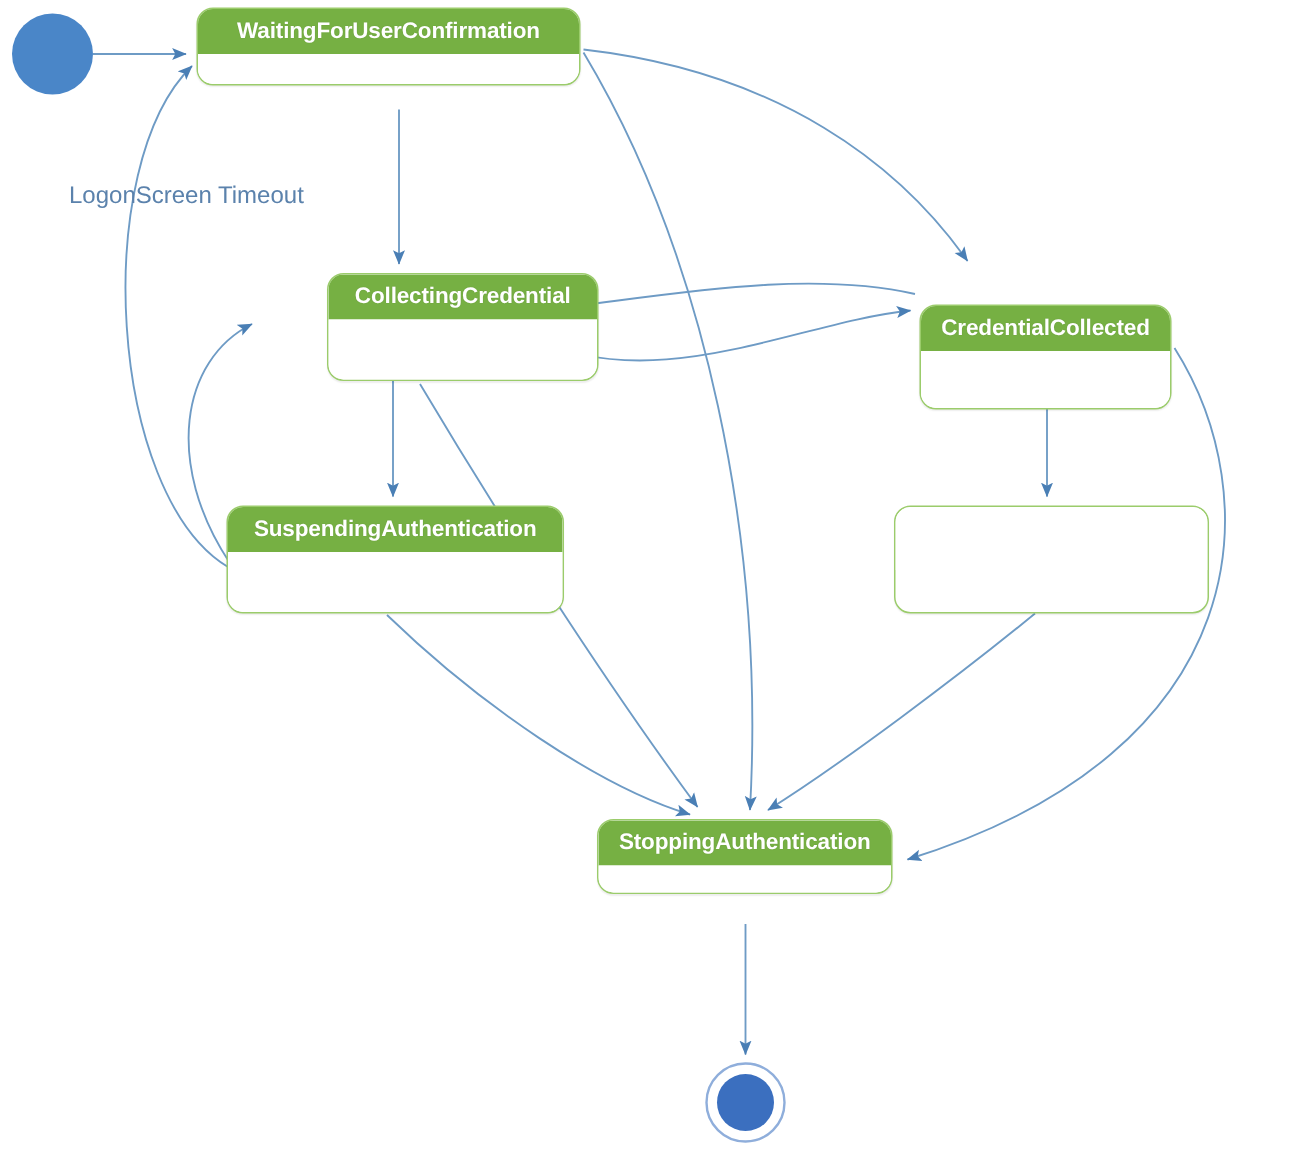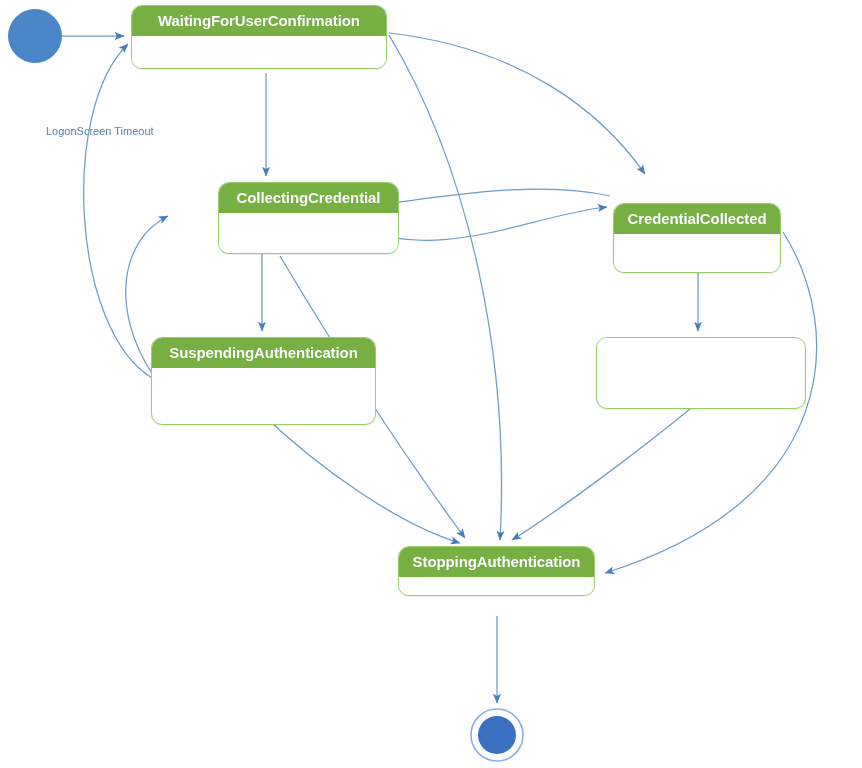--- a/index.html
+++ b/index.html
@@ -48,21 +48,21 @@
     white-space: nowrap;
     text-shadow: 0 0 1px rgba(0,0,0,0.12);
   }
   .state-body {
     width: 100%;
     background: #ffffff;
   }
   .edge-label {
     position: absolute;
     color: #5B82AC;
-    font-size: 11px;
+    font-size: 16px;
     line-height: 14px;
     white-space: nowrap;
     font-family: "Liberation Sans", sans-serif;
   }
 </style>
 </head>
 <body>
 
 <div id="diagram-canvas">
 
@@ -94,36 +94,36 @@
     <g>
       <circle cx="35" cy="36" r="27" fill="#4A86C8"></circle>
     </g>
 
     <g>
       <circle cx="497" cy="735" r="26" fill="#ffffff" stroke="#8FAEDB" stroke-width="1.6"></circle>
       <circle cx="497" cy="735" r="19" fill="#3B6FBF"></circle>
     </g>
   </svg>
 
-  <div class="state-node" style="left:131px; top:5px; width:256px; height:64px;">
+  <div class="state-node" style="left:131px; top:5px; width:256px; height:52px;">
     <div class="state-header">WaitingForUserConfirmation</div>
     <div class="state-body" style="height:38px;"></div>
   </div>
 
   <div class="state-node" style="left:174px; top:182px; width:181px; height:72px;margin-left:44px;">
     <div class="state-header">CollectingCredential</div>
     <div class="state-body" style="height:42px;"></div>
   </div>
 
   <div class="state-node" style="left:613px; top:181px; width:168px; height:70px;margin-top:22px;">
     <div class="state-header">CredentialCollected</div>
     <div class="state-body" style="height:40px;"></div>
   </div>
 
-  <div class="state-node" style="left:151px; top:337px; width:225px; height:88px;">
+  <div class="state-node" style="left:151px; top:337px; width:225px; height:72px;">
     <div class="state-header">SuspendingAuthentication</div>
     <div class="state-body" style="height:42px;"></div>
   </div>
 
   <div class="state-node" style="left:596px; top:337px; width:210px; height:72px;">
     <div class="state-body" style="height:42px;"></div>
   </div>
 
   <div class="state-node" style="left:398px; top:546px; width:197px; height:50px;">
     <div class="state-header">StoppingAuthentication</div>

